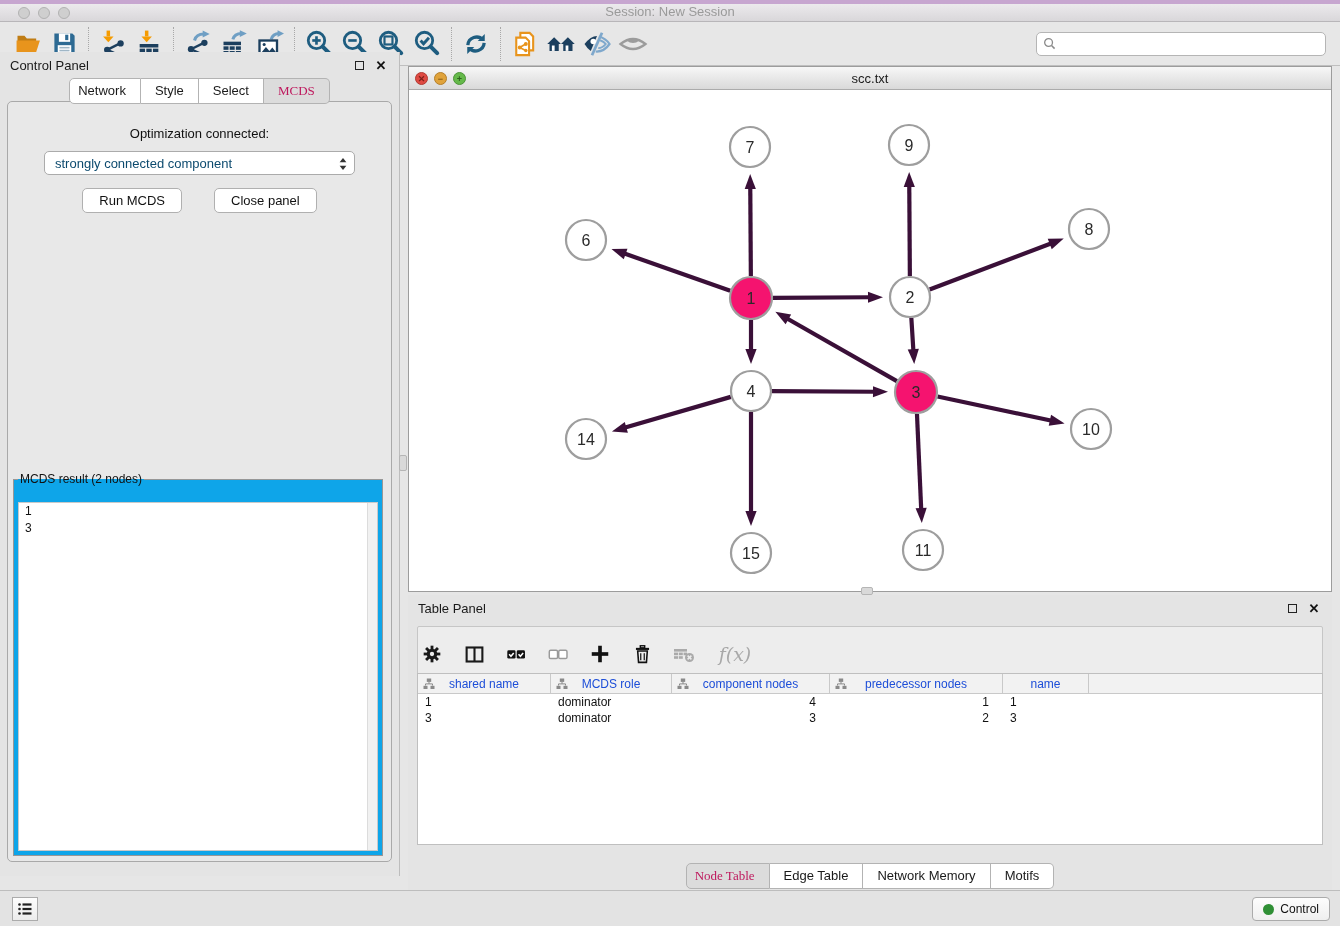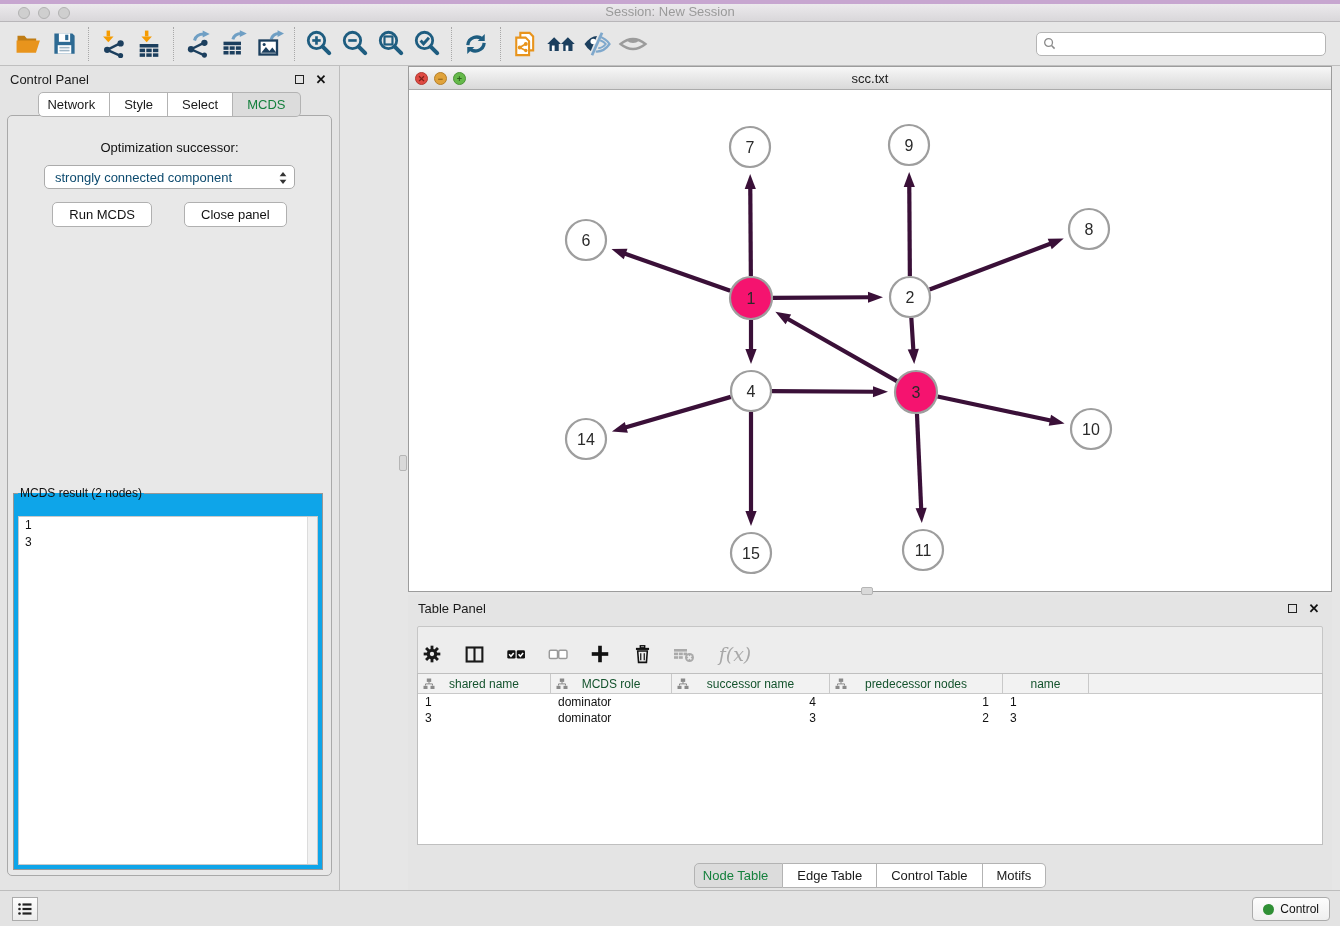--- a/index.html
+++ b/index.html
@@ -23,35 +23,35 @@
   .tbtn { width:36px; height:36px; display:flex; align-items:center; justify-content:center;
     cursor:pointer; flex:0 0 auto; }
   .tsep { width:1px; height:34px; border-left:1px dotted #a8a8a8; margin:0 6px; flex:0 0 auto; }
   .toolbar .spacer { flex:1 1 auto; }
   .searchwrap { position:relative; width:290px; height:24px; flex:0 0 auto; margin-right:4px; }
   .searchwrap input { width:100%; height:100%; border:1px solid #b5b5b5; border-radius:5px;
     background:#fff; padding:0 8px 0 26px; font-size:12px; outline:none; }
   .searchwrap .mag { position:absolute; left:7px; top:5px; }
 
   
-  .control-panel { position:absolute; left:0; top:66px; width:340px; height:824px;
+  .control-panel { position:absolute; left:0; top:52px; width:400px; height:824px;
     background:#e4e4e4; border-right:1px solid #bdbdbd; }
   .panel-head { height:26px; display:flex; align-items:center; padding:0 10px; }
   .panel-head .ptitle { font-size:13px; color:#1a1a1a; flex:1; }
   .winbtn { width:16px; height:16px; display:flex; align-items:center; justify-content:center;
     margin-left:6px; cursor:pointer; }
   .float-glyph { width:9px; height:9px; border:1.6px solid #222; display:inline-block; }
   .close-glyph { font-size:13px; font-weight:bold; color:#111; line-height:1; }
 
   .seg-tabs { display:flex; justify-content:center; position:relative; z-index:2; }
   .seg { font-size:13px; padding:4px 14px; background:#fff; border:1px solid #b3b3b3;
     border-left:none; color:#1a1a1a; cursor:pointer; }
   .seg:first-child { border-left:1px solid #b3b3b3; border-radius:5px 0 0 5px;padding-left:8px; }
   .seg:last-child { border-radius:0 5px 5px 0; }
-  .seg.active { background:#dcdcdc; color:#15803d; }
+  .seg.active { background:#dcdcdc; color:#be185d;font-family:Liberation Serif, serif; }
 
   .cp-content { position:absolute; left:7px; right:7px; top:49px; bottom:14px;
     border:1px solid #a9a9a9; border-radius:5px; background:#e8e8e8; }
   .opt-label { text-align:center; margin-top:24px; font-size:13px; color:#111; }
   .combo { position:relative; margin:10px 36px 0 36px; height:24px; background:#fff;
     border:1px solid #ababab; border-radius:5px; display:flex; align-items:center;
     padding:0 22px 0 10px; font-size:13px; color:#0c4a6e; cursor:pointer; }
   .combo .chev { position:absolute; right:6px; top:4px; }
   .btn-row { display:flex; justify-content:center; gap:32px; margin-top:13px; }
   .pushbtn { background:#fff; border:1px solid #b0b0b0; border-radius:5px;
@@ -92,21 +92,21 @@
   .tp-toolbar { position:absolute; left:9px; right:9px; top:31px; height:56px;
     background:#ededed; border:1px solid #c6c6c6; border-radius:2px;
     display:flex; align-items:center; padding:0 2px; gap:18px; }
   .tp-btn { width:24px; height:24px; display:flex; align-items:center; justify-content:center; cursor:pointer; }
   .fx-label { font-family:"DejaVu Serif", serif; font-style:italic; font-size:19px; color:#a8a8a8; }
 
   .dtable { position:absolute; left:9px; right:9px; top:78px; height:172px;
     background:#fff; border:1px solid #bfbfbf; overflow:hidden; }
   .thead { display:flex; height:20px; background:#f2f2f2; border-bottom:1px solid #c9c9c9; }
   .th { position:relative; display:flex; align-items:center; justify-content:center;
-    font-size:12px; color:#14532d; border-right:1px solid #c9c9c9; flex:0 0 auto; }
+    font-size:12px; color:#1d4ed8; border-right:1px solid #c9c9c9; flex:0 0 auto; }
   .th .colicon { position:absolute; left:5px; top:4px; }
   .th.fill { flex:1 1 auto; border-right:none; }
   .trow { display:flex; height:16px; font-size:12px; color:#111; background:#fff; }
   .td { flex:0 0 auto; padding:0 14px 0 7px; line-height:16px; white-space:nowrap; overflow:hidden; }
   .td.r { text-align:right; }
 
   .tp-tabs { position:absolute; left:0; right:0; top:268px; display:flex; justify-content:center; }
 
   
   .statusbar { position:absolute; left:0; top:890px; width:1340px; height:36px;
@@ -314,21 +314,21 @@
         <span class="close-glyph">✕</span>
       </span>
   </div>
   <div class="seg-tabs" id="cp-tabs">
       <div class="seg">Network</div>
       <div class="seg">Style</div>
       <div class="seg">Select</div>
       <div class="seg active">MCDS</div>
     </div>
   <div class="cp-content">
-    <div class="opt-label">Optimization successor:</div>
+    <div class="opt-label">Optimization connected:</div>
     <div class="combo">
       <span>strongly connected component</span>
       <span class="chev">
         <svg width="10" height="16" viewBox="0 0 10 16">
           <path d="M5 2 L8.4 6.2 H1.6z" fill="#333"></path>
           <path d="M5 14 L1.6 9.8 H8.4z" fill="#333"></path>
         </svg>
       </span>
     </div>
     <div class="btn-row">
@@ -540,21 +540,21 @@
         </div>
         <div class="th" style="width: 158px;">
           <span class="colicon">
             <svg width="12" height="12" viewBox="0 0 12 12">
               <rect x="3.8" y="0.5" width="4.4" height="3.4" fill="#8a8a8a"></rect>
               <path d="M6 3.9 v2 M2.5 5.9 h7 M2.5 5.9 v1.6 M9.5 5.9 v1.6" stroke="#8a8a8a" stroke-width="1" fill="none"></path>
               <rect x="0.5" y="7.8" width="4" height="3.2" fill="#8a8a8a"></rect>
               <rect x="7.5" y="7.8" width="4" height="3.2" fill="#8a8a8a"></rect>
             </svg>
           </span>
-          <span>successor name</span>
+          <span>component nodes</span>
         </div>
         <div class="th" style="width: 173px;">
           <span class="colicon">
             <svg width="12" height="12" viewBox="0 0 12 12">
               <rect x="3.8" y="0.5" width="4.4" height="3.4" fill="#8a8a8a"></rect>
               <path d="M6 3.9 v2 M2.5 5.9 h7 M2.5 5.9 v1.6 M9.5 5.9 v1.6" stroke="#8a8a8a" stroke-width="1" fill="none"></path>
               <rect x="0.5" y="7.8" width="4" height="3.2" fill="#8a8a8a"></rect>
               <rect x="7.5" y="7.8" width="4" height="3.2" fill="#8a8a8a"></rect>
             </svg>
           </span>
@@ -579,21 +579,21 @@
           <div class="td r" style="width: 158px;">3</div>
           <div class="td r" style="width: 173px;">2</div>
           <div class="td" style="width: 86px;">3</div>
         </div>
       </div>
   </div>
 
   <div class="tp-tabs seg-tabs" id="tp-tabs">
       <div class="seg active">Node Table</div>
       <div class="seg">Edge Table</div>
-      <div class="seg">Control Table</div>
+      <div class="seg">Network Memory</div>
       <div class="seg">Motifs</div>
     </div>
 </div>
 
 <div class="statusbar">
   <div class="list-btn">
     <svg width="16" height="16" viewBox="0 0 16 16">
       <g fill="#222">
         <circle cx="2.5" cy="3.5" r="1.3"></circle>
           <rect x="5.5" y="2.4" width="9" height="2.2"></rect>

